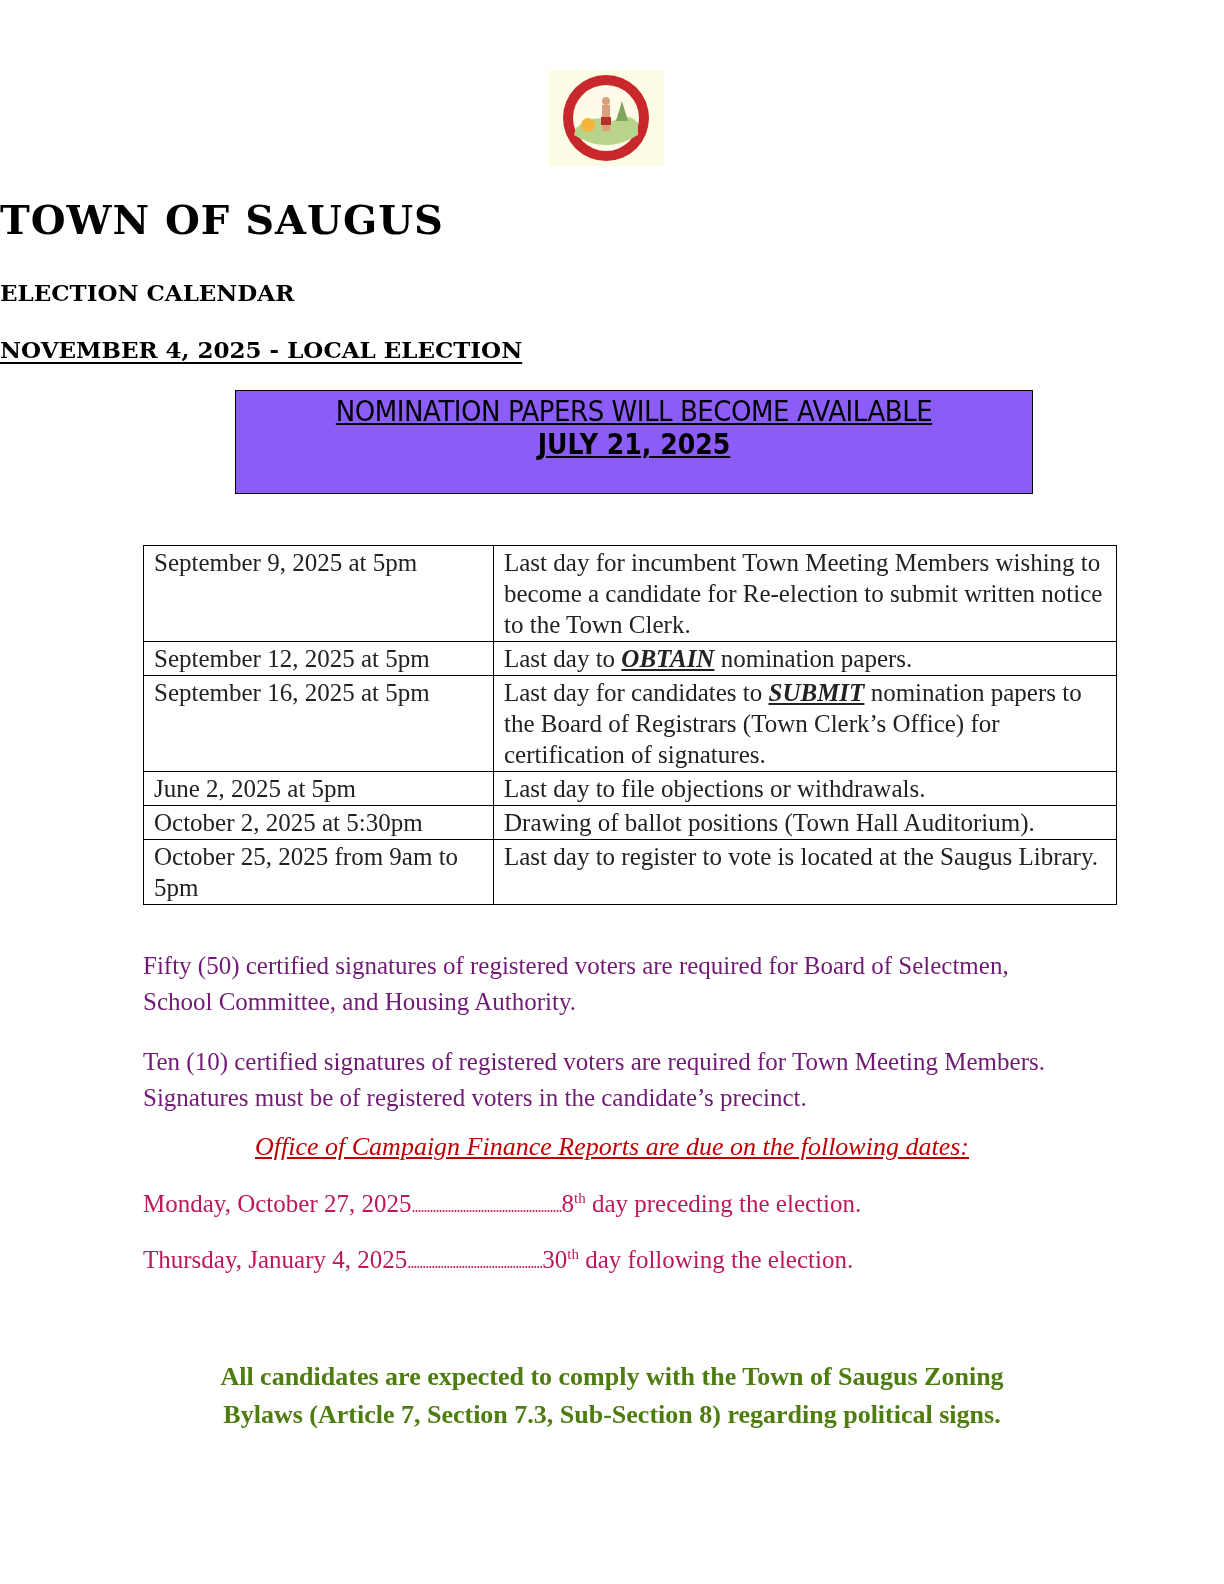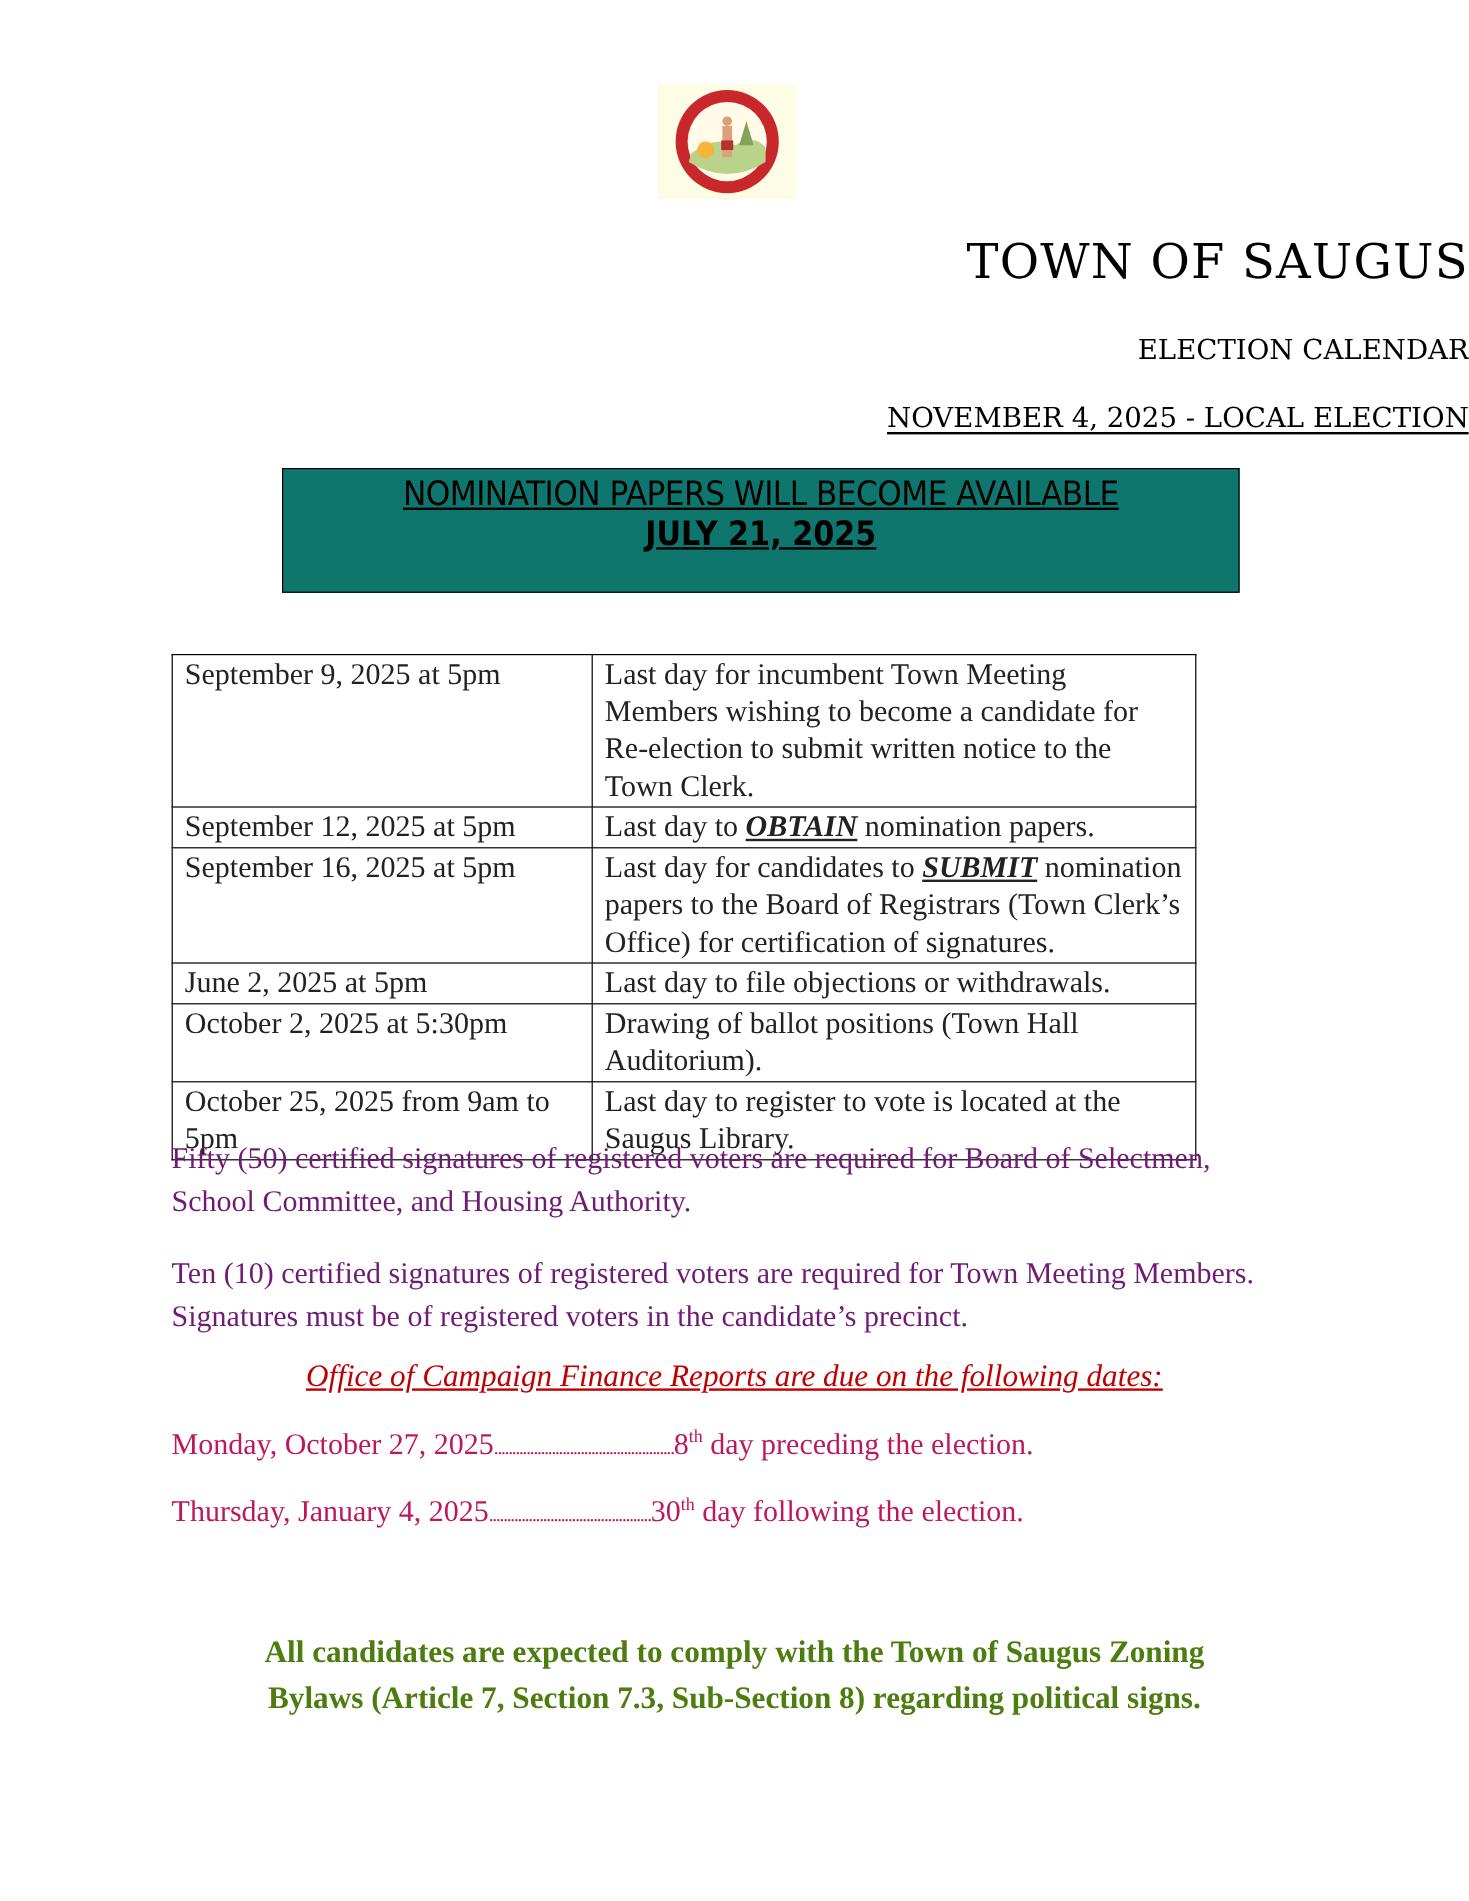--- a/index.html
+++ b/index.html
@@ -1,25 +1,25 @@
 <!DOCTYPE html>
 <html><head>
 <meta charset="utf-8">
 <style>
   html, body { margin:0; padding:0; background:#ffffff; }
   body { width:1224px; height:1584px; position:relative; overflow:hidden; font-family:"Liberation Serif", serif; color:#222; }
   .seal-wrap { position:absolute; left:548px; top:70px; width:116px; height:96px; background:#fdfde6; display:flex; align-items:center; justify-content:center; }
-  .title { position:absolute; left:0; width:1224px; text-align:right; font-family:"DejaVu Serif", serif; font-weight:normal; color:#000; }
+  .title { position:absolute; left:0; width:1224px; text-align:left; font-family:"DejaVu Serif", serif; font-weight:bold; color:#000; }
   .t1 { top:196px; font-size:40px; letter-spacing:1px; }
   .t2 { top:279px; font-size:23px; }
   .t3 { top:336px; font-size:23px; text-decoration:underline; text-decoration-thickness:2px; text-underline-offset:4px; }
-  .notice { position:absolute; left:235px; top:390px; width:798px; height:104px; background:#0f766e; border:1px solid #000; box-sizing:border-box; text-align:center; font-family:"DejaVu Sans", sans-serif; color:#000; }
+  .notice { position:absolute; left:235px; top:390px; width:798px; height:104px; background:#8b5cf6; border:1px solid #000; box-sizing:border-box; text-align:center; font-family:"DejaVu Sans", sans-serif; color:#000; }
   .notice .l1 { margin-top:4px; font-size:28px; text-decoration:underline; letter-spacing:-0.5px; font-weight:normal; transform:scaleX(0.93); }
   .notice .l2 { font-size:28px; font-weight:bold; text-decoration:underline; transform:scaleX(0.9); margin-top:0px; }
-  table.cal { position:absolute; left:143px; top:545px; width:854px; border-collapse:collapse; font-size:25px; line-height:31px; color:#222; }
+  table.cal { position:absolute; left:143px; top:545px; width:974px; border-collapse:collapse; font-size:25px; line-height:31px; color:#222; }
   table.cal td { border:1.5px solid #000; vertical-align:top; padding:1px 10px 1px 10px; }
   table.cal td.d { width:329px; }
   .em { font-style:italic; font-weight:bold; text-decoration:underline; }
   .para { position:absolute; left:143px; width:930px; font-size:25px; line-height:36px; color:#701a75; }
   .p1 { top:948px; }
   .p2 { top:1044px; }
   .ocf { position:absolute; left:0; width:1224px; top:1132px; text-align:center; font-size:26px; font-style:italic; text-decoration:underline; color:#c00000; }
   .due { position:absolute; left:143px; font-size:25px; color:#be185d; white-space:nowrap; }
   .due1 { top:1190px; }
   .due2 { top:1246px; }

